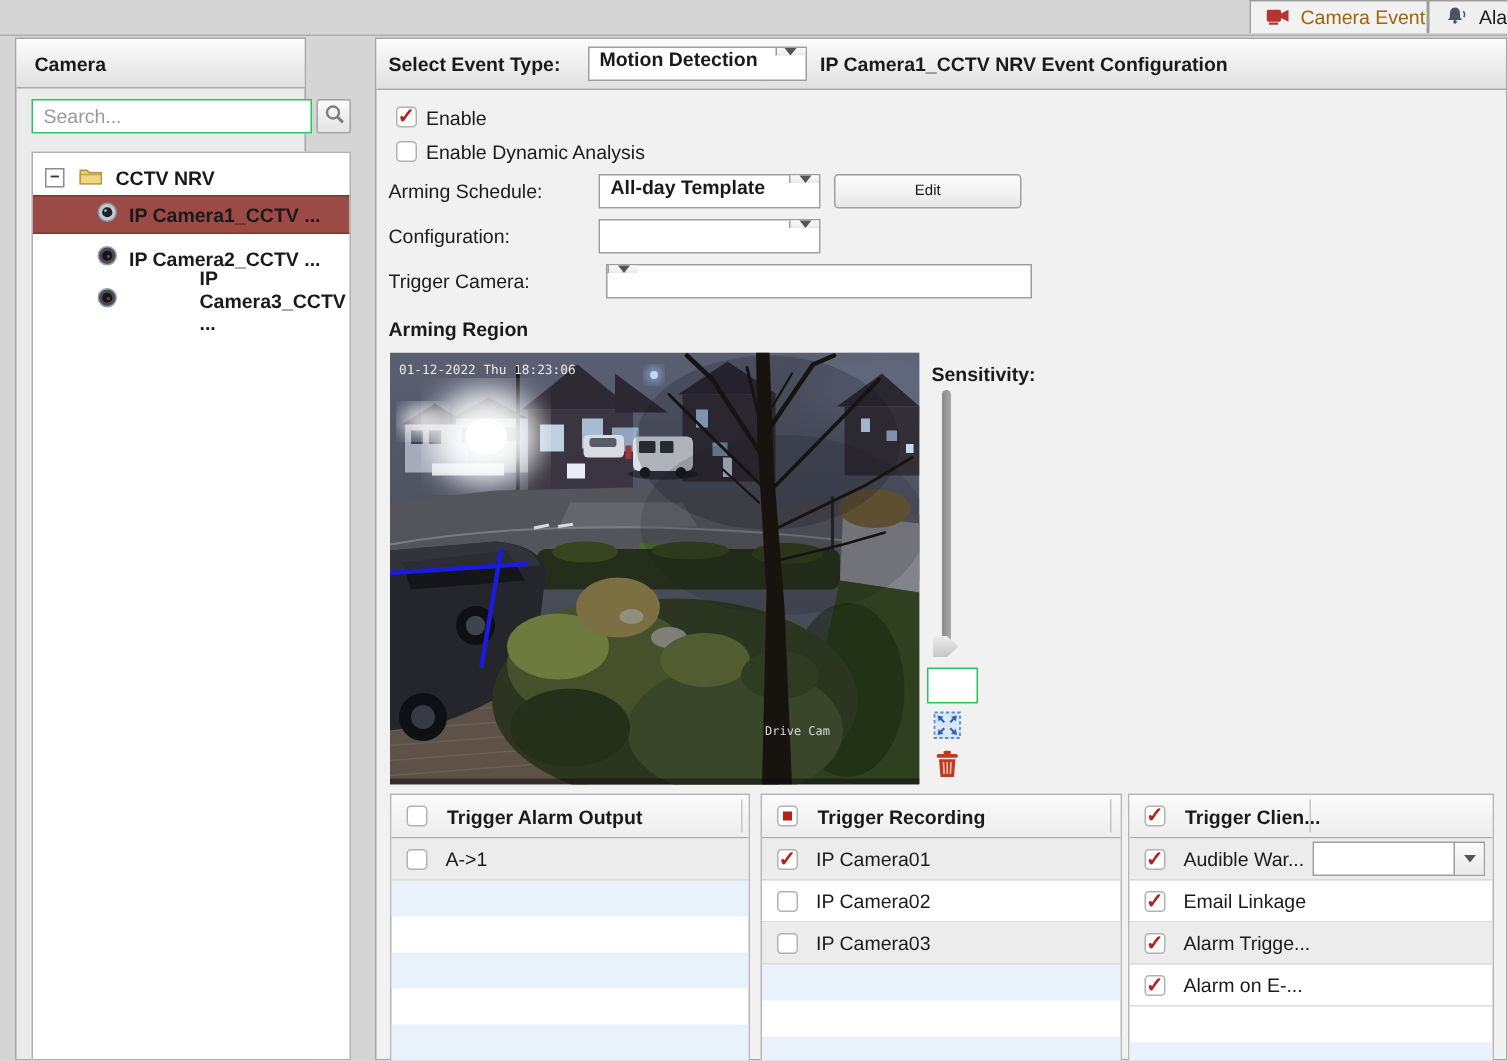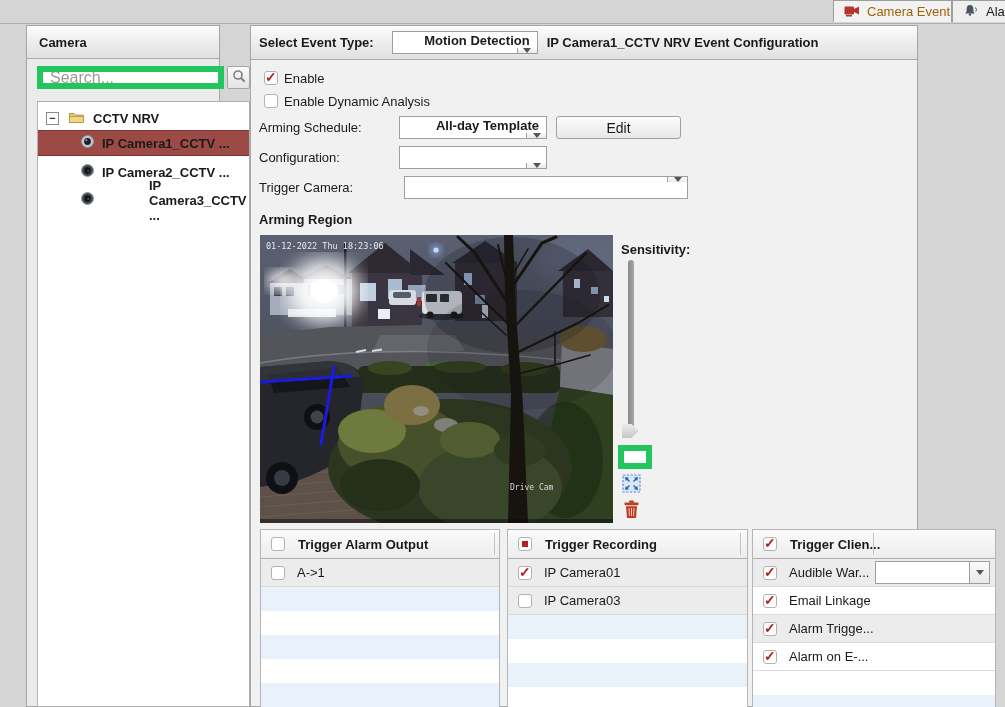--- a/index.html
+++ b/index.html
@@ -10,44 +10,44 @@
   .tabbar{position:absolute;left:0;top:0;width:1005px;height:23px;border-bottom:1px solid #aeaeae;}
   .tab{position:absolute;top:0;height:22px;display:flex;align-items:center;gap:7px;padding:0 10px;
        border:1px solid #9d9d9d;border-bottom:none;box-sizing:border-box;background:#efefef;}
   .tab.active{background:#f2f2f2;color:#a16207;}
   .tab .tlabel{white-space:nowrap;}
   
   .panel{position:absolute;background:#ebebeb;border:1px solid #a5a5a5;box-sizing:border-box;}
   .panel-header{height:32px;background:linear-gradient(#fcfcfc,#e0e0e0);border-bottom:1px solid #ababab;
                 display:flex;align-items:center;padding:0 12px;font-weight:bold;}
   
-  .search-input{position:absolute;box-sizing:border-box;background:#fff;border:6px solid #22c55e;
-                font-family:inherit;font-size:16px;color:#737373;padding:0 7px;}
+  .search-input{position:absolute;box-sizing:border-box;background:#fff;border:1px solid #22c55e;
+                font-family:inherit;font-size:13px;color:#737373;padding:0 7px;}
   .search-input::placeholder{color:#9a9a9a;}
   .tool-btn{position:absolute;box-sizing:border-box;background:linear-gradient(#fbfbfb,#e3e3e3);
             border:1px solid #a5a5a5;border-radius:2px;display:flex;align-items:center;justify-content:center;}
   .tree{position:absolute;background:#fff;border:1px solid #b0b0b0;box-sizing:border-box;overflow:hidden;}
   .tree-row{position:absolute;left:0;width:100%;height:26px;display:flex;align-items:center;font-weight:bold;}
   .tree-row.selected{background:#9c4a45;border-top:1px solid #82332e;border-bottom:1px solid #82332e;box-sizing:border-box;}
   .minusbox{width:13px;height:13px;background:#fff;border:1px solid #8b8b8b;box-sizing:border-box;
             display:flex;align-items:center;justify-content:center;font-size:11px;line-height:11px;color:#333;}
   
   .cb{display:inline-block;width:14px;height:14px;background:#fff;border:1px solid #b2b2b2;border-radius:3px;
       box-sizing:border-box;position:relative;flex:none;}
   .cb.checked::after{content:"\2713";position:absolute;left:0px;top:-3px;font-size:14px;font-weight:bold;color:#b7211c;}
   .cb.partial::after{content:"";position:absolute;left:3px;top:3px;width:6px;height:6px;background:#b7211c;}
   
-  .combo{position:absolute;box-sizing:border-box;background:#fff;border:1px solid #9e9e9e;display:flex;align-items:flex-end;flex-direction:column;}
+  .combo{position:absolute;box-sizing:border-box;background:#fff;border:1px solid #9e9e9e;display:flex;align-items:flex-start;}
   .combo .cval{flex:1;display:flex;align-items:center;padding:0 7px;font-weight:bold;white-space:nowrap;overflow:hidden;}
   .combo .carrow{width:19px;border-left:1px solid #9e9e9e;background:linear-gradient(#fbfbfb,#e9e9e9);
                  display:flex;align-items:center;justify-content:center;}
   .carrow::after{content:"";width:0;height:0;border-left:4px solid transparent;border-right:4px solid transparent;
                  border-top:5px solid #555;}
   .btn{position:absolute;box-sizing:border-box;background:linear-gradient(#fdfdfd,#e7e7e7);border:1px solid #a0a0a0;
-       border-radius:3px;display:flex;align-items:center;justify-content:center;font-size:14px;}
+       border-radius:3px;display:flex;align-items:center;justify-content:center;font-size:10px;}
   .flabel{position:absolute;height:24px;display:flex;align-items:center;}
   .cbrow{position:absolute;display:flex;align-items:center;gap:6px;height:16px;}
   
   .slider-track{position:absolute;width:6px;background:linear-gradient(90deg,#8a8a8a,#a8a8a8);border-radius:3px;}
   .slider-handle{position:absolute;width:17px;height:14px;background:linear-gradient(#ececec,#c6c6c6);
                  clip-path:polygon(0 0,55% 0,100% 50%,55% 100%,0 100%);border:0;}
   
   .ttable{position:absolute;background:#fff;border:1px solid #b5b5b5;box-sizing:border-box;overflow:hidden;}
   .thead{position:relative;height:29px;background:linear-gradient(#fbfbfb,#ededed);border-bottom:1px solid #aeaeae;
          display:flex;align-items:center;gap:13px;padding:0 10px;font-weight:bold;box-sizing:border-box;}
@@ -84,21 +84,21 @@
         <svg width="16" height="14" viewBox="0 0 16 14">
             <path d="M7 2 C4.4 2 3.6 4 3.6 6.6 L3.6 8.6 L2.2 10.4 L11.8 10.4 L10.4 8.6 L10.4 6.6 C10.4 4 9.6 2 7 2 Z" fill="#4a5560"></path>
             <circle cx="7" cy="11.6" r="1.2" fill="#4a5560"></circle>
             <path d="M12.5 4.5 q1.6 1.8 0.4 4" stroke="#4a5560" stroke-width="1" fill="none"></path>
           </svg>
       </span>
       <span class="tlabel">Alarm Event</span>
     </div>
   </div>
 
-  <div class="panel" style="left:26px;top:25px;width:194px;height:682px;">
+  <div class="panel" style="left:10px;top:25px;width:194px;height:682px;">
     <div class="panel-header">
       <span>Camera</span>
     </div>
     <input class="search-input" style="left: 10px; top: 40px; width: 187px; height: 23px;" placeholder="Search...">
     <div class="tool-btn" style="left:200px;top:40px;width:23px;height:23px;">
       <span>
         <svg width="14" height="14" viewBox="0 0 14 14">
             <circle cx="6" cy="6" r="4" fill="none" stroke="#7d7d7d" stroke-width="1.6"></circle>
             <line x1="9" y1="9" x2="12.6" y2="12.6" stroke="#7d7d7d" stroke-width="2"></line>
           </svg>
@@ -142,21 +142,21 @@
               <circle cx="7.5" cy="7.5" r="6" fill="#474d56" stroke="#9aa1ab" stroke-width="1"></circle>
               <circle cx="7.5" cy="7.5" r="3.4" fill="#14161a"></circle>
               <circle cx="8.3" cy="8" r="1.1" fill="#7e3a3a"></circle>
             </svg>
         </span>
         <span style="margin-left:7px;">IP Camera3_CCTV ...</span>
       </div>
     </div>
   </div>
 
-  <div class="panel" style="left:250px;top:25px;width:668px;height:682px;background:#f1f1f1;">
+  <div class="panel" style="left:250px;top:25px;width:755px;height:682px;background:#f1f1f1;">
 
     <div class="panel-header" style="height:33px;padding:0 8px;gap:0;">
       <span>Select Event Type:</span>
       <div class="combo" style="position:relative;left:18px;width:146px;height:23px;">
         <span class="cval">Motion Detection</span>
         <span class="carrow"></span>
       </div>
       <span class="b" style="margin-left:27px;">IP Camera1_CCTV NRV Event Configuration</span>
     </div>
 
@@ -394,20 +394,24 @@
     <div class="ttable" style="left:256px;top:503px;width:241px;height:179px;">
       <div class="thead">
         <span class="cb partial"></span>
         <span>Trigger Recording</span>
         <span class="hdiv" style="right:6px;"></span>
       </div>
       <div class="trow gray">
         <span class="cb checked"></span>
         <span>IP Camera01</span>
       </div>
+      <div class="trow">
+        <span class="cb"></span>
+        <span>IP Camera02</span>
+      </div>
       <div class="trow gray">
         <span class="cb"></span>
         <span>IP Camera03</span>
       </div>
       <div class="stripe blue"></div>
       <div class="stripe"></div>
       <div class="stripe blue"></div>
     </div>
 
     <div class="ttable" style="left:501px;top:503px;width:244px;height:179px;">

